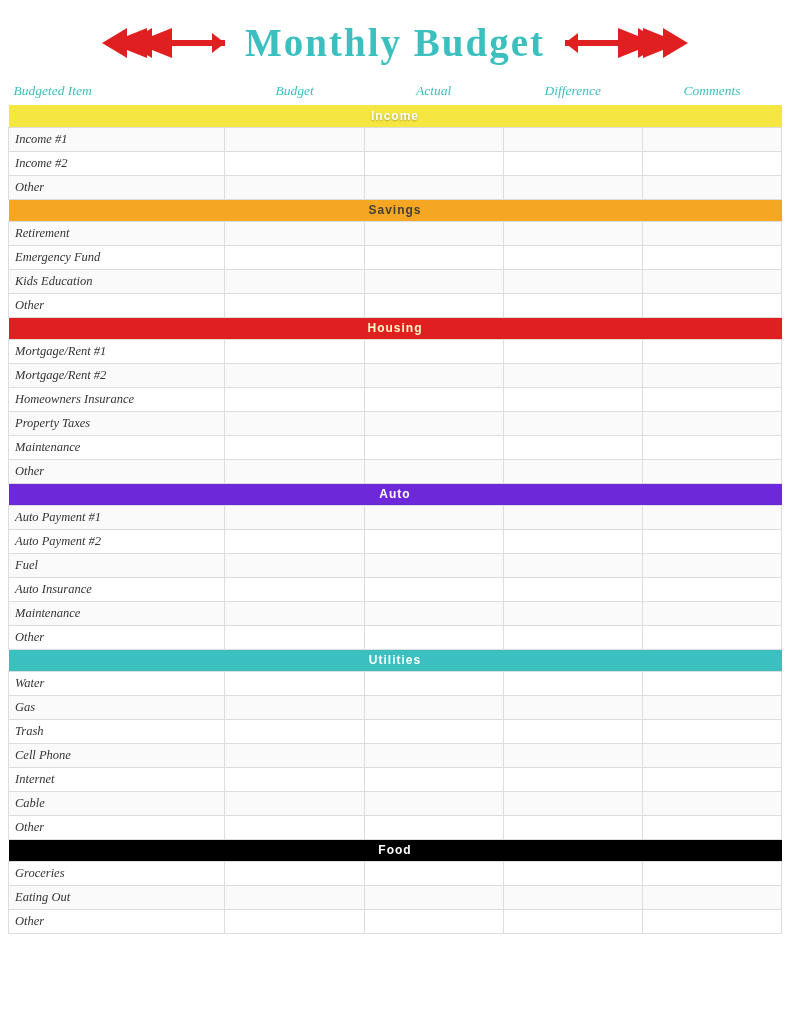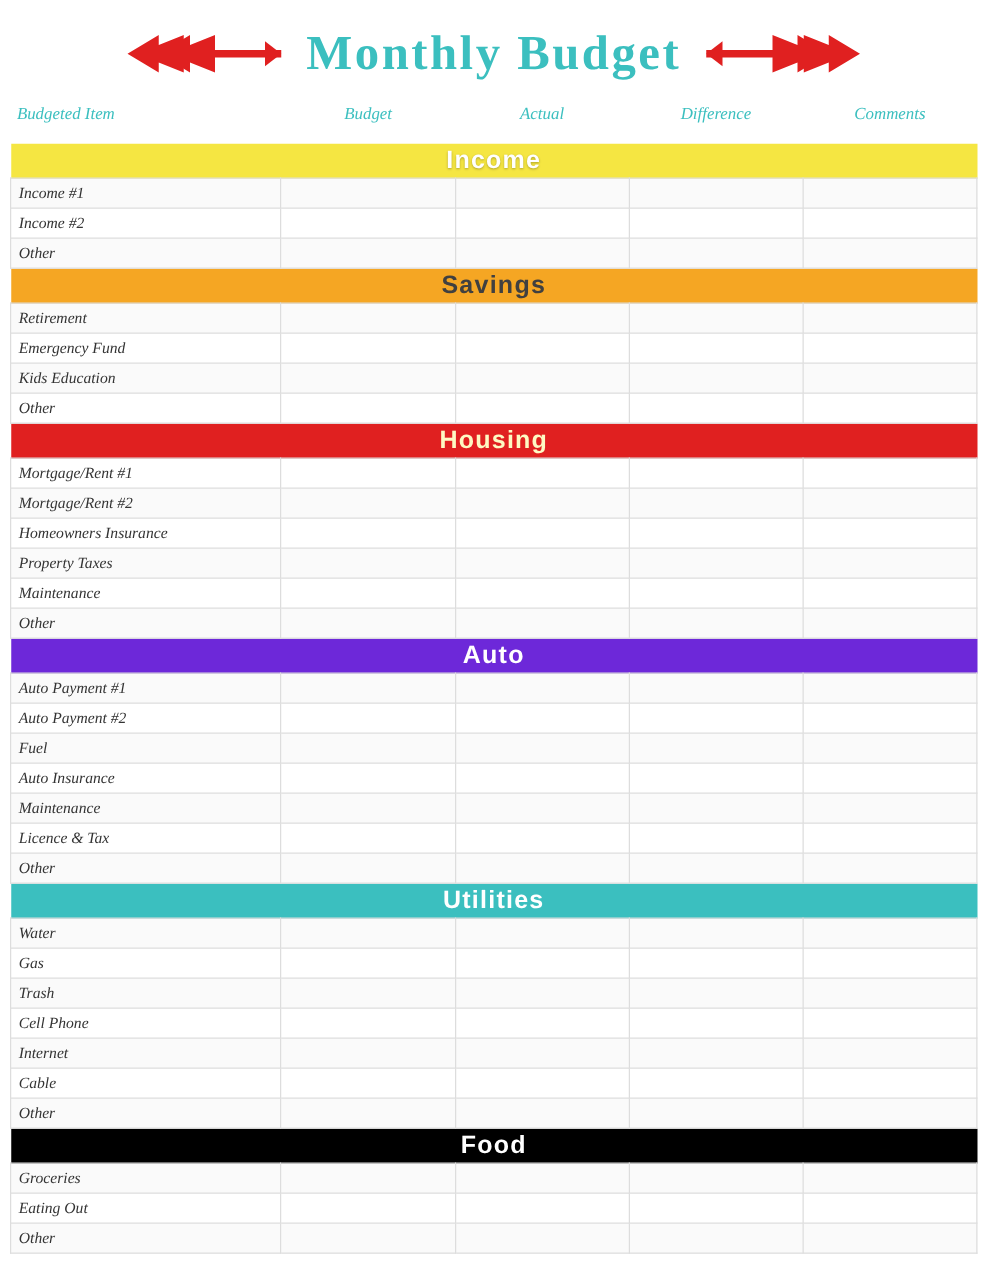--- a/index.html
+++ b/index.html
@@ -65,21 +65,21 @@
       border-left: 1px solid #ddd;
     }
     .col-item { width: 28%; }
     .col-budget { width: 18%; }
     .col-actual { width: 18%; }
     .col-diff { width: 18%; }
     .col-comments { width: 18%; }
 
     .section-header td {
       text-align: center;
-      font-size: 20px;
+      font-size: 12px;
       font-family: 'Comic Sans MS', cursive, sans-serif;
       font-weight: bold;
       font-style: normal;
       color: #fff;
       letter-spacing: 1px;
       border: none;
       padding: 2px 0;
     }
     .income-header { background: #f5e642; }
     .income-header td { color: #fff; text-shadow: 0 1px 2px rgba(0,0,0,0.3); }
@@ -92,21 +92,21 @@
     .utilities-header { background: #3bbfbf; }
     .utilities-header td { color: #fff; margin-top: 16px; }
     .food-header { background: #000000; }
     .food-header td { color: #fff; }
 
     .data-row td { background: #fff; }
     .data-row:nth-child(even) td { background: #fafafa; }
 
     .header-row th {
       background: #fff;
-      padding-bottom: 16px;
+      padding-bottom: 6px;
     }
   </style>
 </head>
 <body>
 
 <div class="page">
 
   <div class="header">
     <div class="arrow-left">
       <svg class="arrow-svg" viewBox="0 0 130 40" xmlns="http://www.w3.org/2000/svg">
@@ -281,27 +281,20 @@
           <td></td>
         </tr>
         <tr class="data-row">
           <td>Maintenance</td>
           <td></td>
           <td></td>
           <td></td>
           <td></td>
         </tr>
         <tr class="data-row">
-          <td>Licence &amp; Tax</td>
-          <td></td>
-          <td></td>
-          <td></td>
-          <td></td>
-        </tr>
-        <tr class="data-row">
           <td>Other</td>
           <td></td>
           <td></td>
           <td></td>
           <td></td>
         </tr>
         <tr class="section-header utilities-header">
           <td colspan="5">Utilities</td>
         </tr>
         <tr class="data-row">

